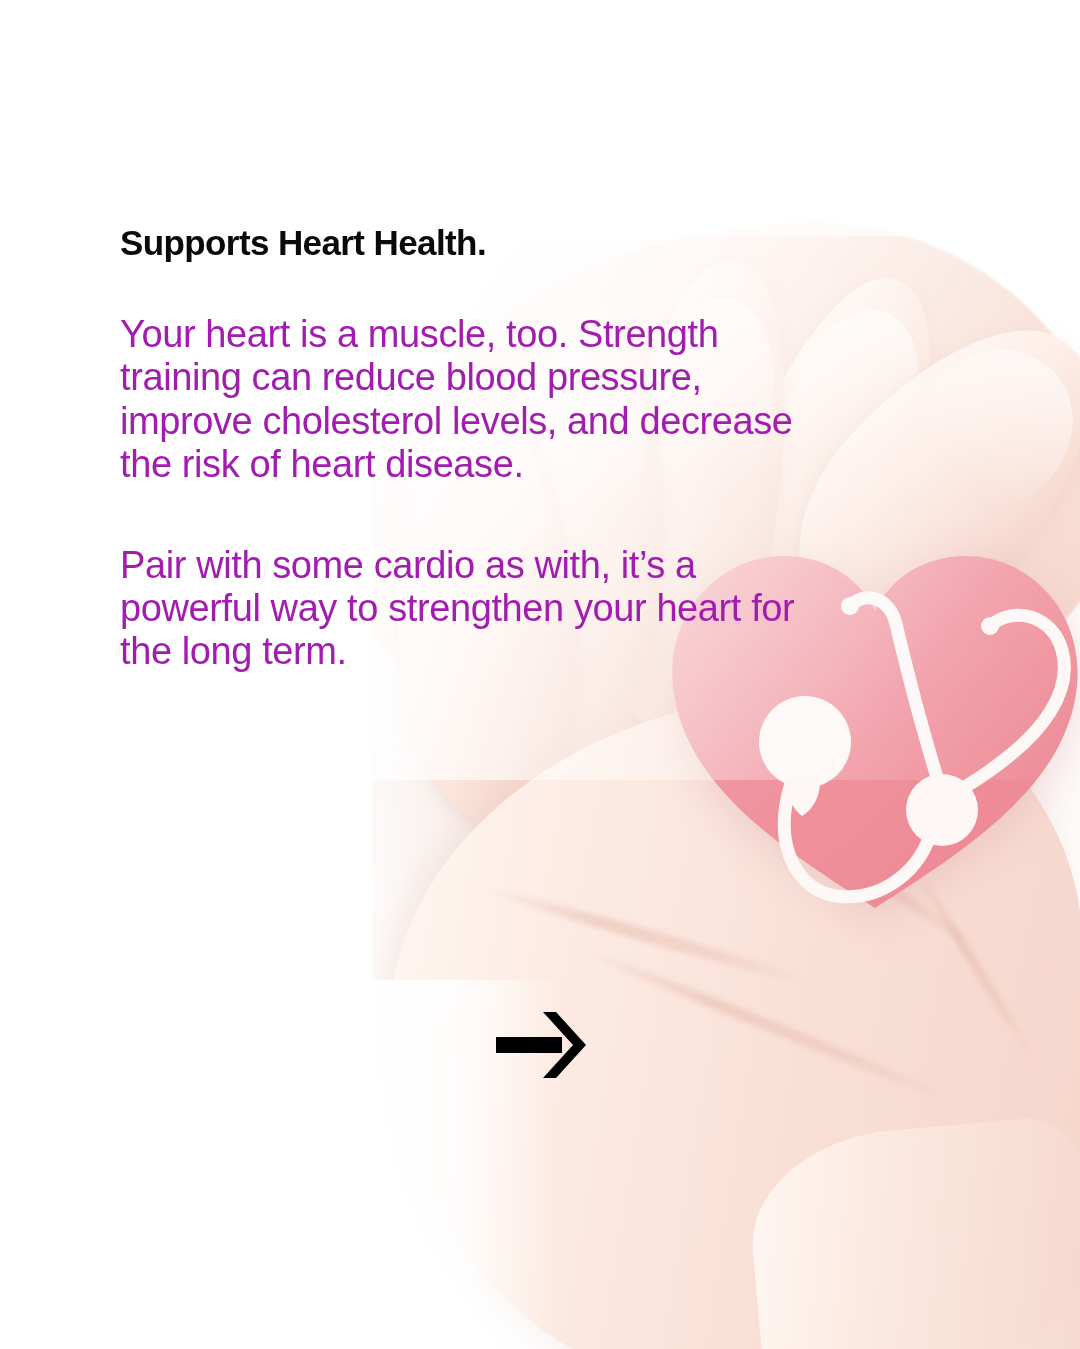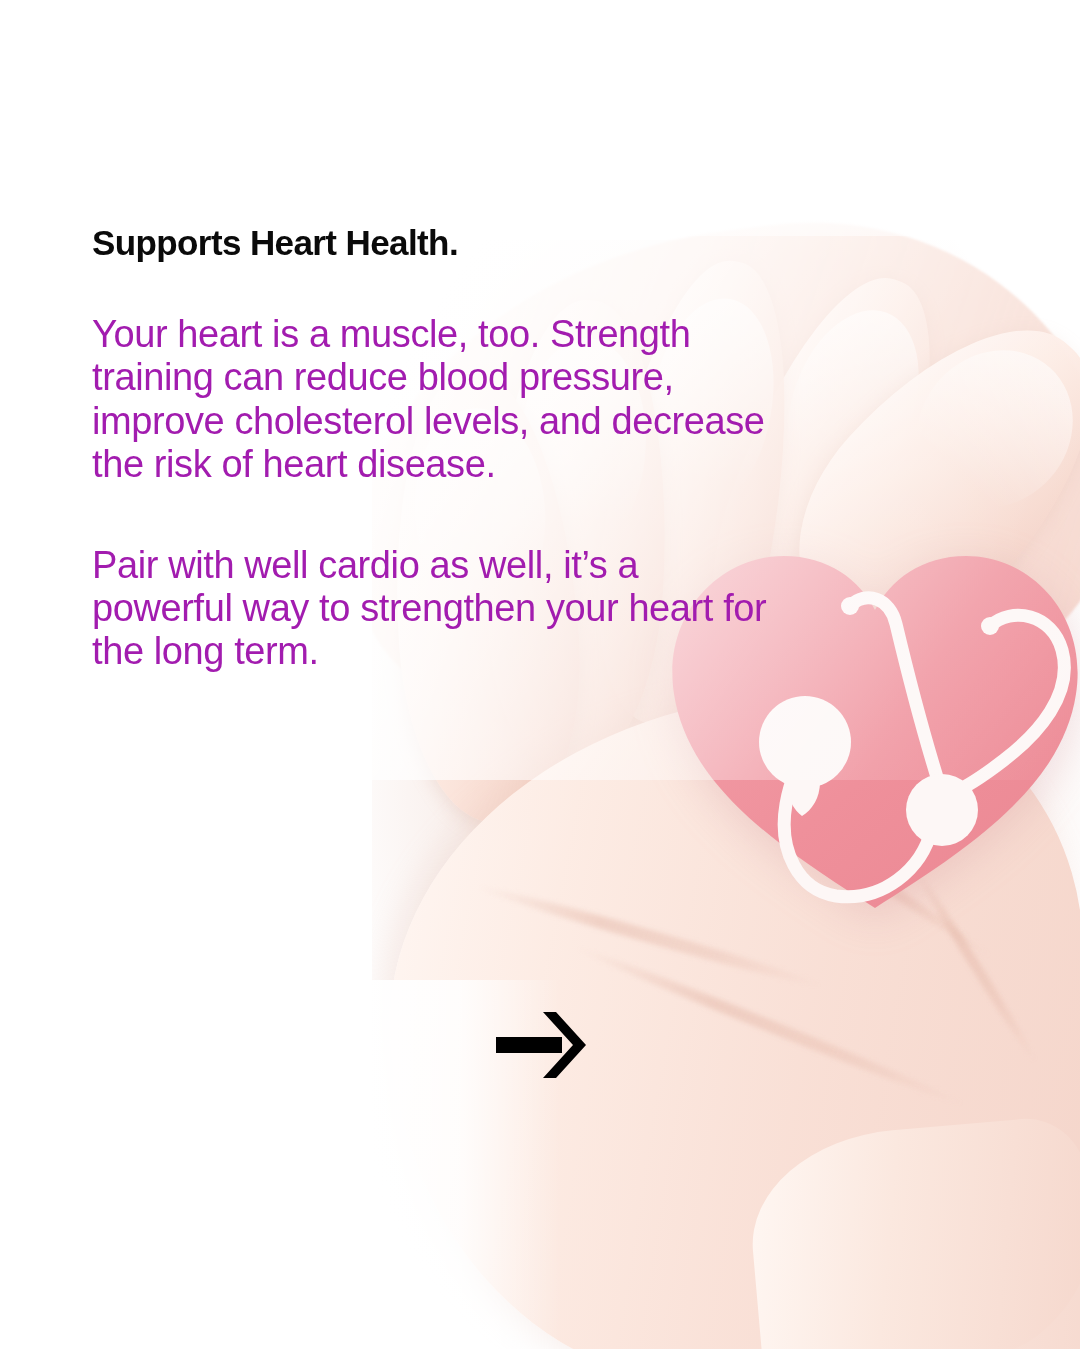--- a/index.html
+++ b/index.html
@@ -188,21 +188,21 @@
     height: 236px;
     background: linear-gradient(180deg,
                 #ffffff 0%, #ffffff 72%,
                 rgba(255,255,255,0.55) 100%);
     pointer-events: none;
   }
 
   
   #copy-block {
     position: absolute;
-    left: 92px;
+    left: 120px;
     top: 222px;
     width: 852px;
   }
   #headline {
     margin: 0;
     font-size: 35px;
     font-weight: 700;
     letter-spacing: -0.6px;
     color: #0a0a0a;
     line-height: 1.18;
@@ -297,21 +297,21 @@
   </div>
 
   <div id="copy-block">
     <h1 id="headline">Supports Heart Health.</h1>
 
     <p class="body-paragraph" id="paragraph-1">Your heart is a muscle, too. Strength
 training can reduce blood pressure,
 improve cholesterol levels, and decrease
 the risk of heart disease.</p>
 
-    <p class="body-paragraph" id="paragraph-2">Pair with well cardio as well, it’s a
+    <p class="body-paragraph" id="paragraph-2">Pair with some cardio as with, it’s a
 powerful way to strengthen your heart for
 the long term.</p>
   </div>
 
   <div id="next-arrow" title="Next">
     <svg viewBox="0 0 96 74" width="96" height="74">
       <rect x="2" y="29" width="66" height="16" fill="#000000"></rect>
       <path d="M49 4 L62 4 L92 37 L62 70 L49 70 L79 37 Z" fill="#000000"></path>
     </svg>
   </div>

